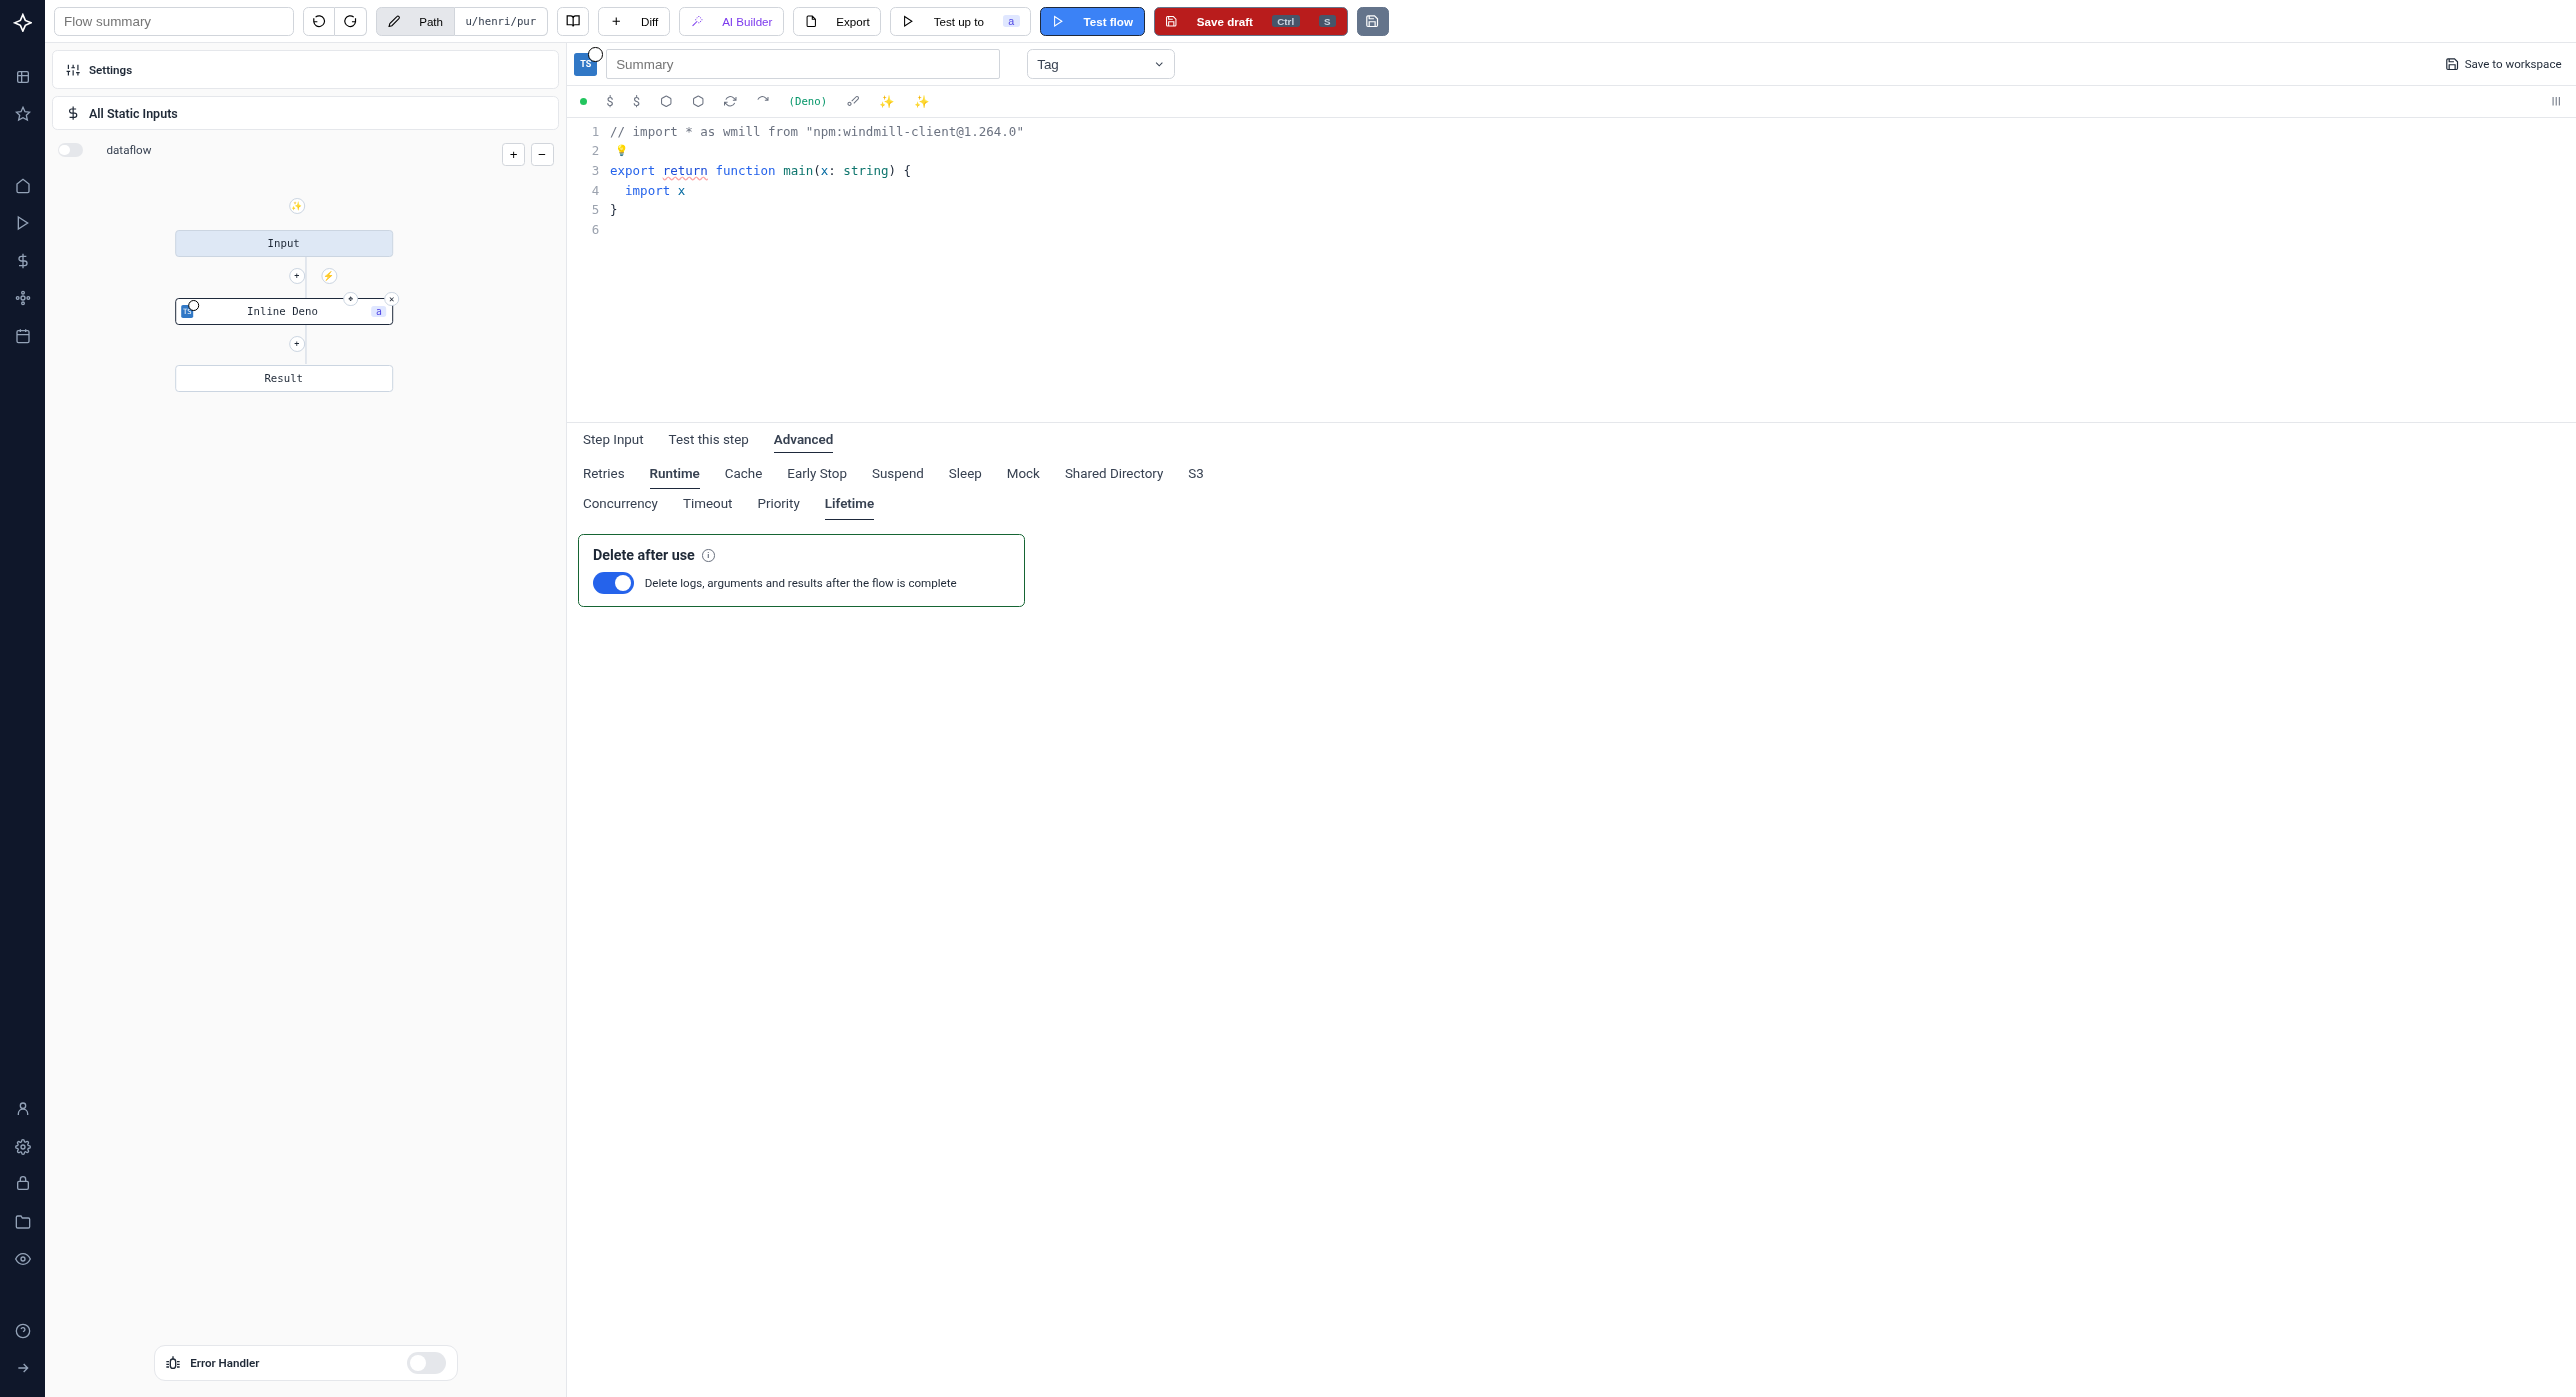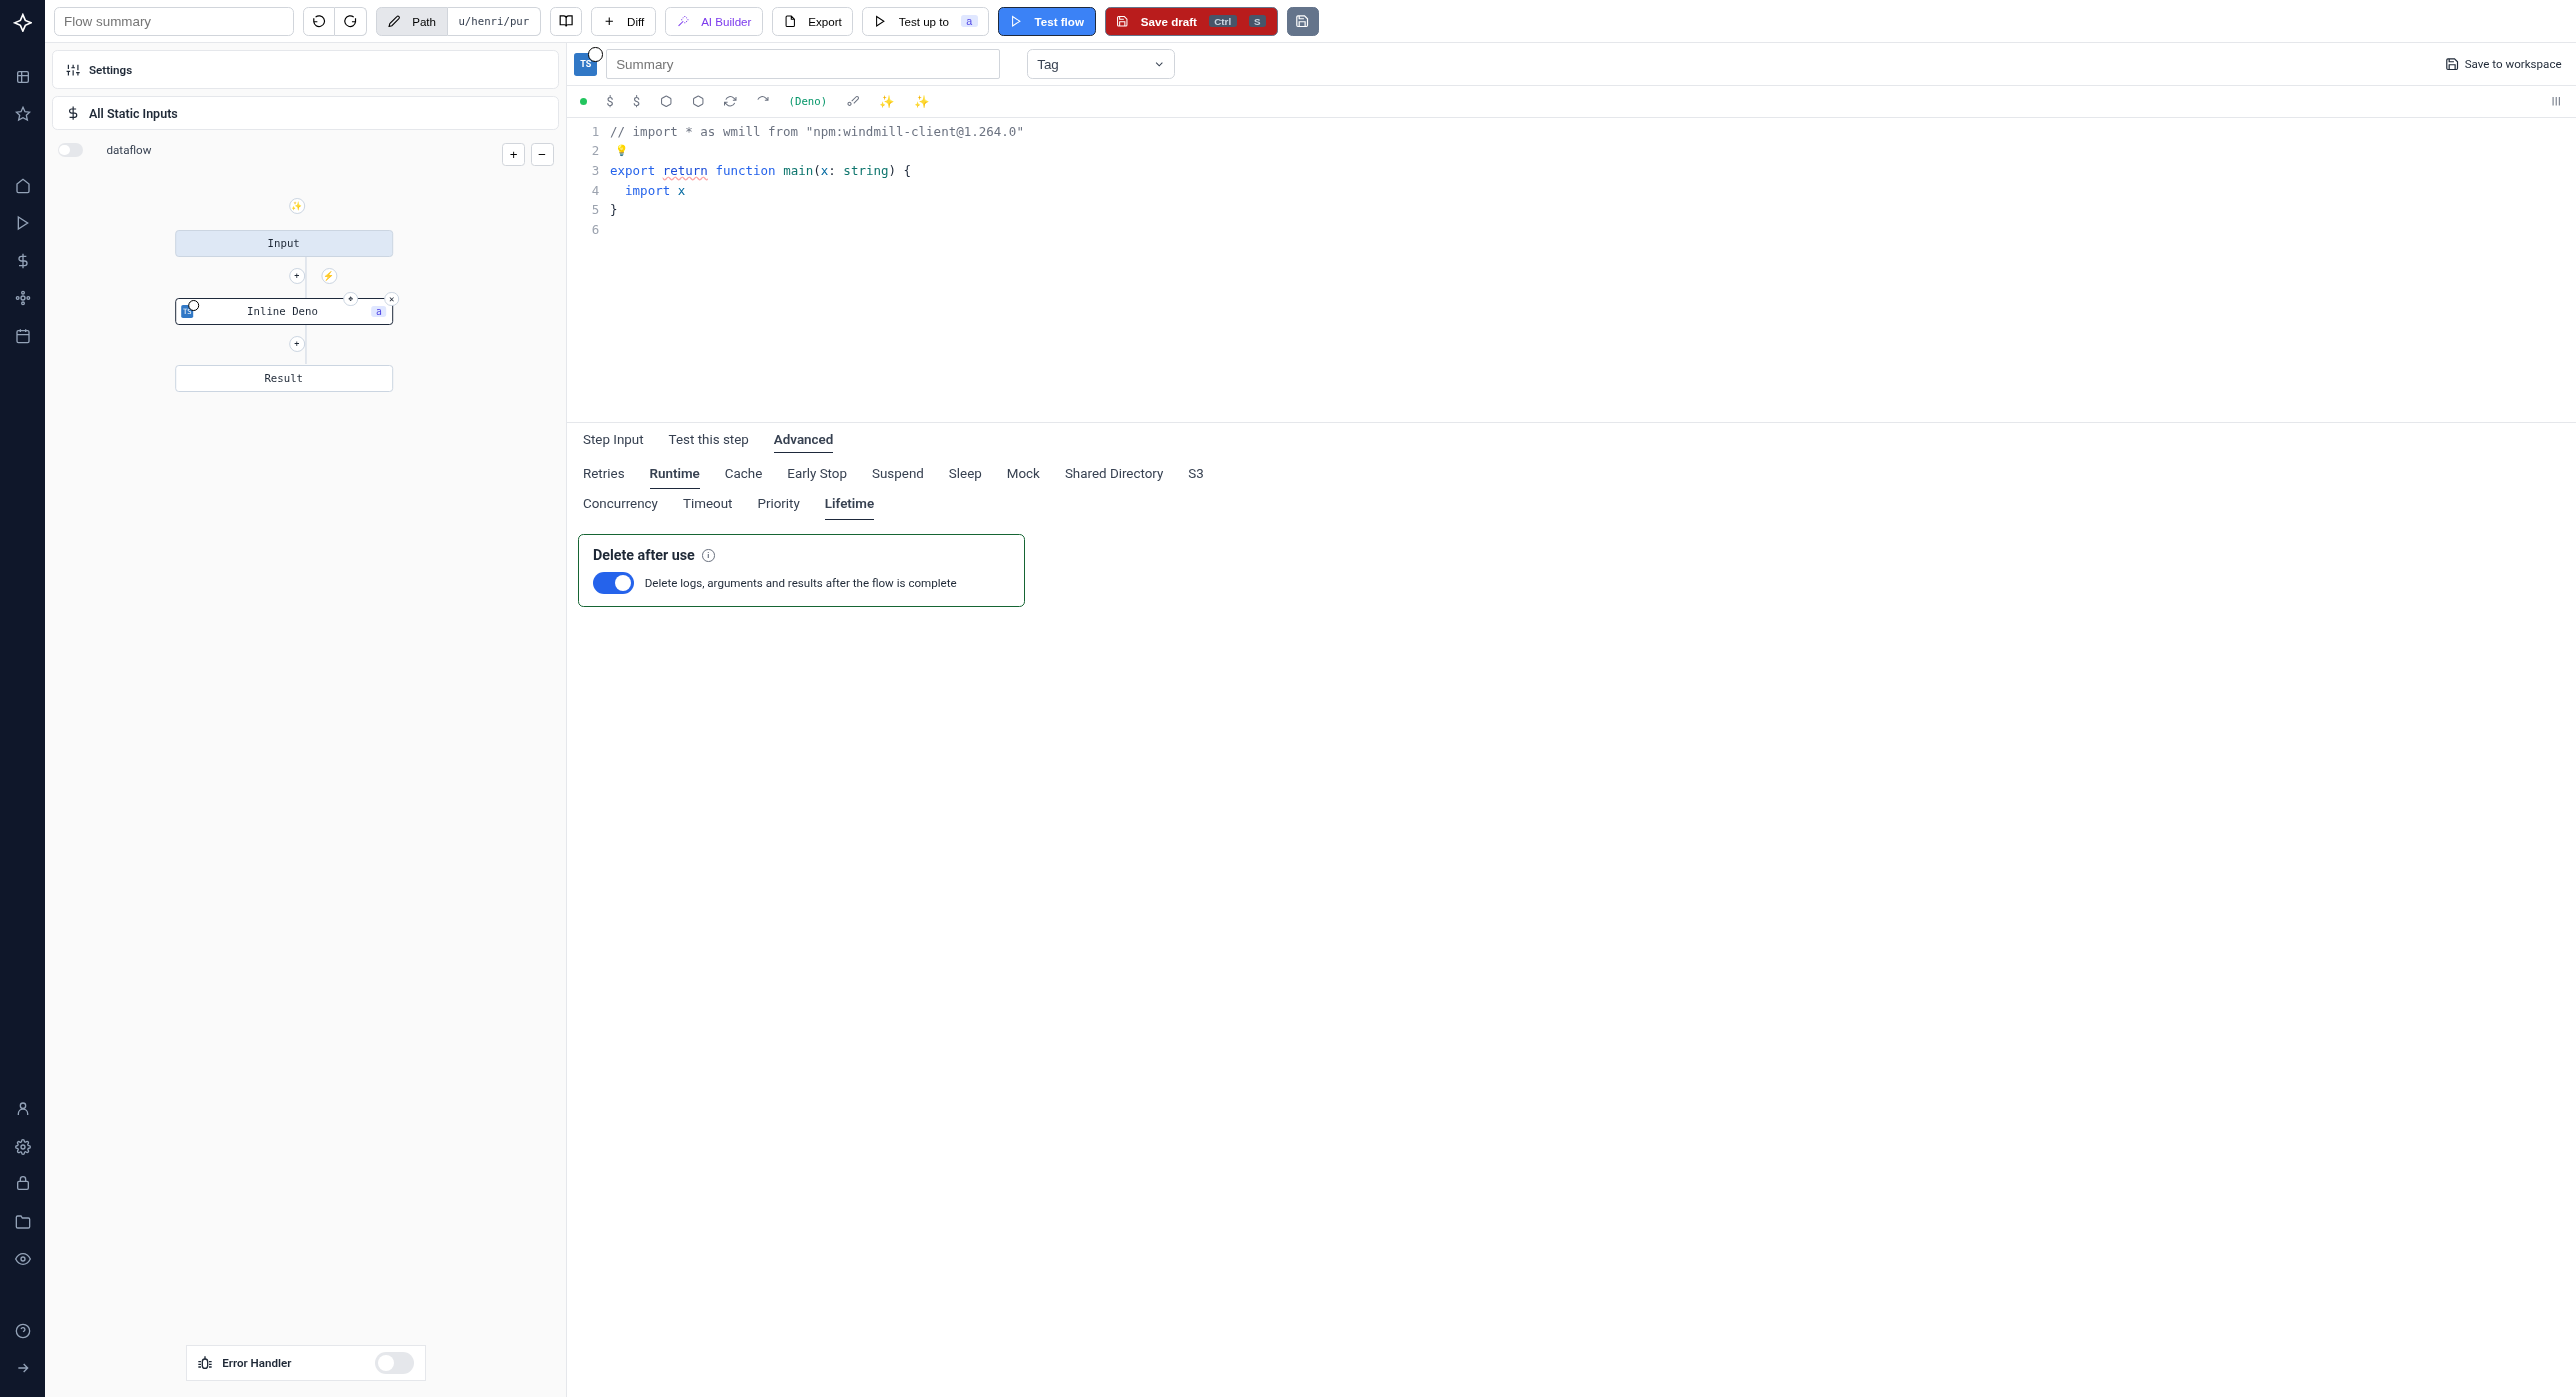--- a/index.html
+++ b/index.html
@@ -10,21 +10,21 @@
     
     .sidebar-left { width: 45px; background: #0f172a; display: flex; flex-direction: column; align-items: center; padding-top: 12.5px; gap: 16px; }
     .sidebar-left .logo { color: #fff; }
     .sidebar-left .nav-icon { color: #94a3b8; cursor: pointer; display: flex; align-items: center; justify-content: center; width: 21.5px; height: 21.5px; }
     .sidebar-left .nav-group-top { display: flex; flex-direction: column; gap: 16px; align-items: center; margin-top: 18px; }
     .sidebar-left .nav-group-bottom { display: flex; flex-direction: column; gap: 16px; align-items: center; margin-top: auto; margin-bottom: 18px; }
     
     
     .toolbar { position: absolute; top: 0; left: 45px; right: 0; height: 43px; display: flex; align-items: center; padding: 7.2px 9px; gap: 9px; background: #fff; border-bottom: 0.9px solid #e5e7eb; }
     .toolbar .flow-summary-input { width: 240px; height: 29px; padding: 0 9px; border: 0.9px solid #d1d5db; border-radius: 5.4px; font-size: 13.4px; color: #6b7280; }
-    .toolbar .btn { height: 29px; padding: 0 10.7px; border: 0.9px solid #d1d5db; border-radius: 5.4px; background: #fff; display: inline-flex; align-items: center; gap: 12px; cursor: pointer; font-size: 11.6px; text-align: right; }
+    .toolbar .btn { height: 29px; padding: 0 10.7px; border: 0.9px solid #d1d5db; border-radius: 5.4px; background: #fff; display: inline-flex; align-items: center; gap: 19px; cursor: pointer; font-size: 11.6px; text-align: right; }
     .toolbar .btn-icon { width: 32px; padding: 0; justify-content: center; }
     .toolbar .btn-group { display: inline-flex; }
     .toolbar .btn-group .btn { border-radius: 0; }
     .toolbar .btn-group .btn:first-child { border-radius: 5.4px 0 0 5.4px; }
     .toolbar .btn-group .btn:last-child { border-radius: 0 5.4px 5.4px 0; border-left: none; }
     .toolbar .btn-path { background: #e5e7eb; }
     .toolbar .btn-path-value { background: #fff; font-family: ui-monospace, monospace; font-size: 10.7px; color: #374151; }
     .toolbar .btn-ai { color: #7c3aed; }
     .toolbar .btn-testflow { background: #3b82f6; color: #fff; border-color: #1e293b; font-weight: 600; }
     .toolbar .btn-savedraft { background: #b91c1c; color: #fff; border-color: #64748b; font-weight: 600; }
@@ -58,21 +58,21 @@
     .graph-node.result { top: 199px; }
     .graph-connector { position: absolute; left: 50%; transform: translateX(-60%); width: 0.9px; background: #cbd5e1; }
     .conn1 { top: 91px; height: 41px; }
     .conn2 { top: 159px; height: 39px; }
     .conn-dot { position: absolute; left: 50%; transform: translateX(calc(-60% - 7.2px)); width: 16px; height: 16px; border-radius: 50%; border: 0.9px solid #cbd5e1; background: #fff; display: flex; align-items: center; justify-content: center; font-size: 9px; cursor: pointer; }
     .conn-dot.d1 { top: 102px; transform: translateX(calc(-60% - 7.2px)); }
     .conn-dot.d1b { top: 102px; transform: translateX(calc(-60% + 25px)); }
     .conn-dot.d2 { top: 170px; transform: translateX(calc(-60% - 7.2px)); }
     .magic-dot { position: absolute; top: 32px; left: 50%; transform: translateX(calc(-60% - 7.2px)); width: 16px; height: 16px; border-radius: 50%; border: 0.9px solid #cbd5e1; background: #fff; display: flex; align-items: center; justify-content: center; font-size: 9px; }
     
-    .error-handler { position: absolute; bottom: 16px; left: 50%; transform: translateX(-50%); width: 240px; height: 36px; border: 0.9px solid #e5e7eb; border-radius: 0; background: #fff; display: flex; align-items: center; gap: 9px; padding: 0 10.7px; }
+    .error-handler { position: absolute; bottom: 16px; left: 50%; transform: translateX(-50%); width: 304px; height: 36px; border: 0.9px solid #e5e7eb; border-radius: 11px; background: #fff; display: flex; align-items: center; gap: 9px; padding: 0 10.7px; }
     .error-handler .label { font-weight: 600; }
     .toggle-off { width: 39px; height: 21.5px; border-radius: 894px; background: #e5e7eb; position: relative; margin-left: auto; cursor: pointer; }
     .toggle-off::after { content: ''; position: absolute; left: 2.7px; top: 2.7px; width: 16px; height: 16px; border-radius: 50%; background: #fff; }
     
     
     .right-panel { flex: 1; display: flex; flex-direction: column; background: #fff; }
     .right-header { height: 43px; display: flex; align-items: center; padding: 7.2px; gap: 9px; border-bottom: 0.9px solid #e5e7eb; }
     .ts-icon { width: 23px; height: 23px; background: #3178c6; color: #fff; border-radius: 2.7px; display: flex; align-items: center; justify-content: center; font-size: 9px; font-weight: 700; position: relative; }
     .ts-icon::after { content: ''; position: absolute; top: -5.4px; right: -5.4px; width: 12.5px; height: 12.5px; border-radius: 50%; background: #fff; border: 1.8px solid #000; }
     .summary-input { flex: 0 0 394px; height: 30px; padding: 0 9px; border: 0.9px solid #d1d5db; border-radius: 2px; font-size: 13.4px; color: #6b7280; }

